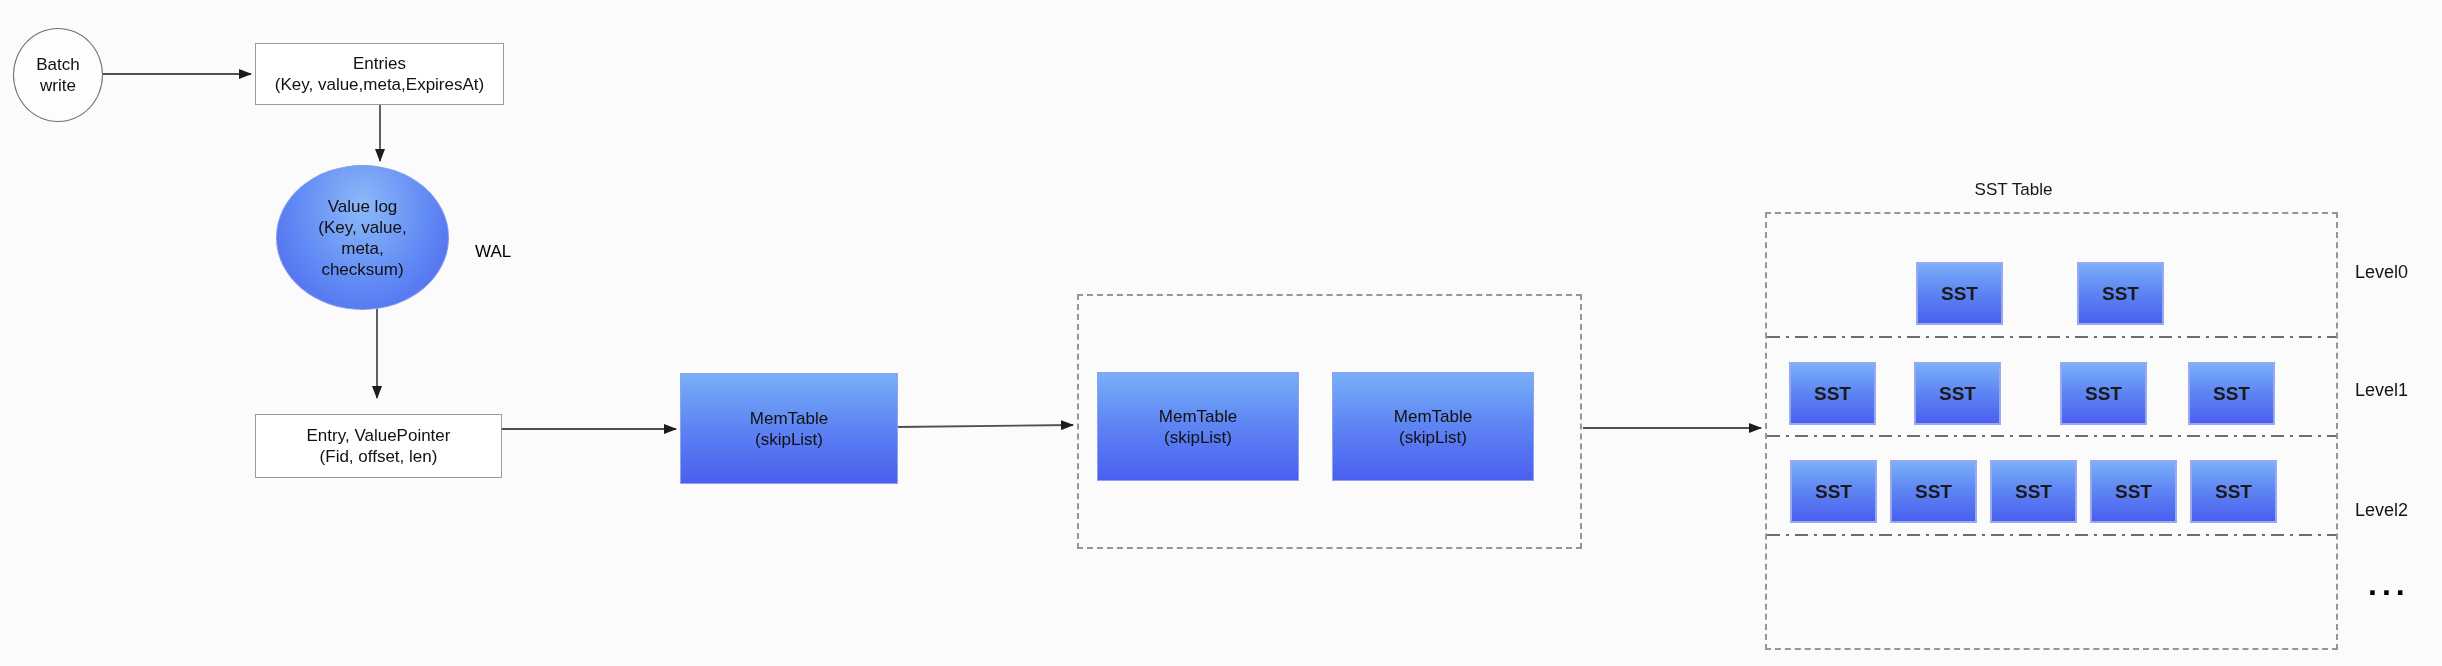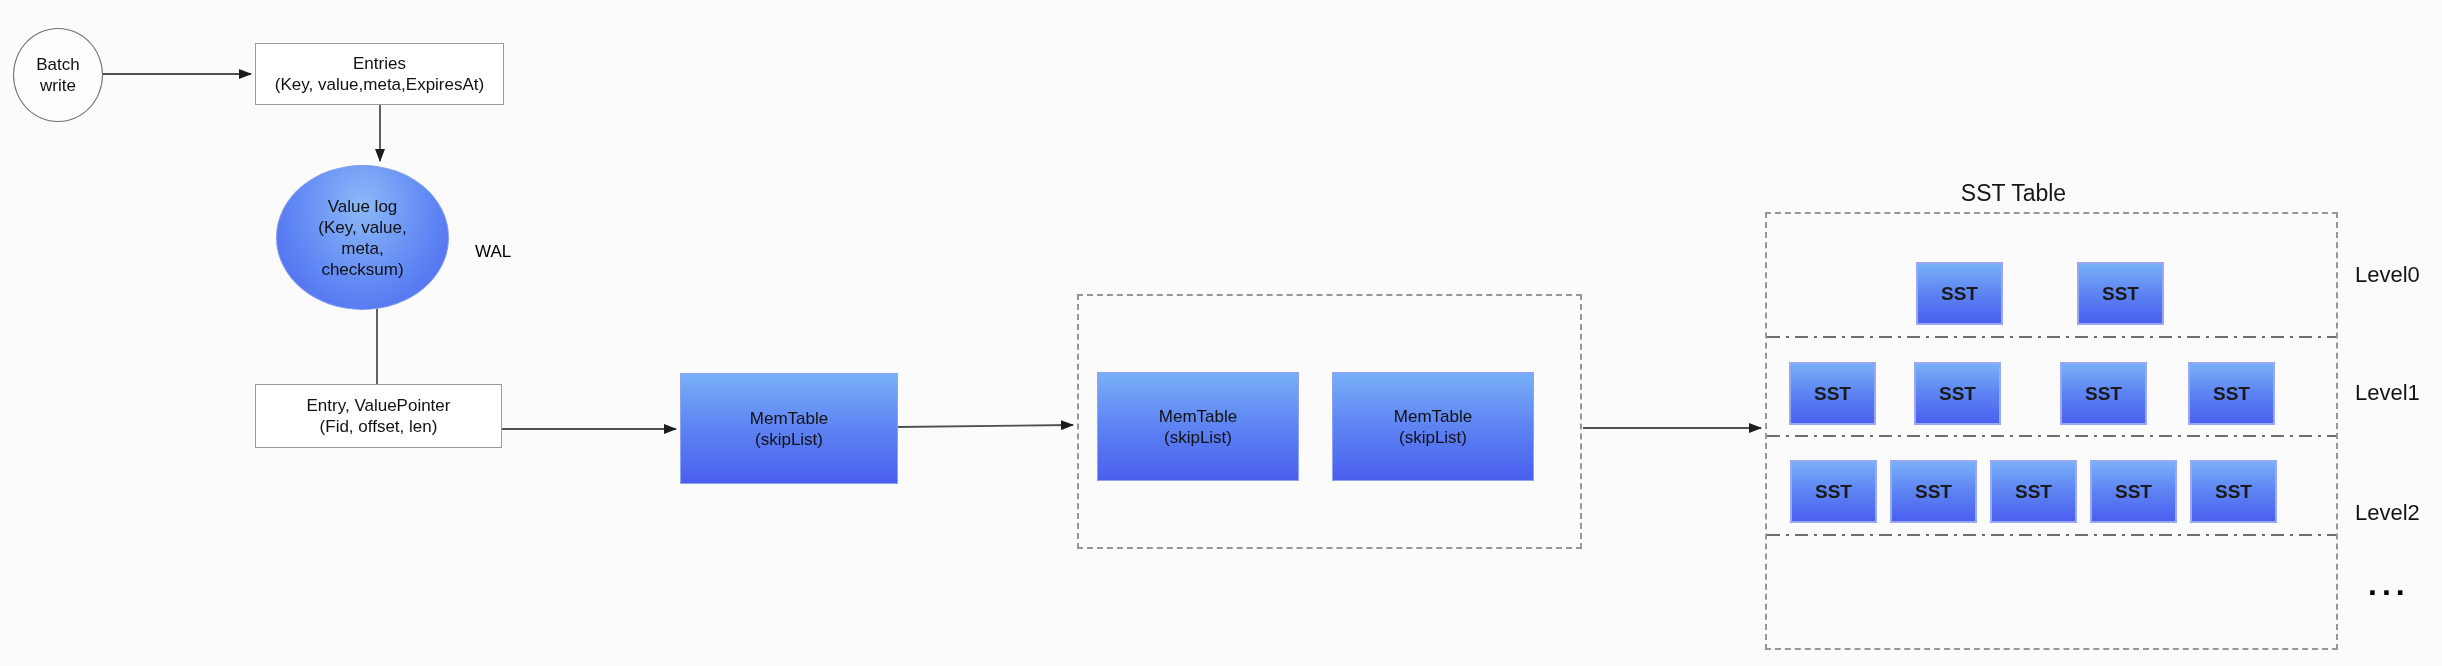--- a/index.html
+++ b/index.html
@@ -15,33 +15,33 @@
   
   .node-blue{
     background:linear-gradient(180deg,#78AFF8 0%,#5E85F3 48%,#4A5FEF 100%);
     border:1px solid #8fa2f2;display:flex;align-items:center;justify-content:center;
   }
   .ellipse-blue{
     background:radial-gradient(ellipse at 50% 28%,#8CB9F8 0%,#6189F4 55%,#4A61EE 100%);
     border:1px solid #7d97ee;border-radius:50%;display:flex;align-items:center;justify-content:center;
   }
   .dashed-box{border:2px dashed #969696;background:transparent;}
-  .group-title{position:absolute;text-align:center;font-size:23px;font-weight:500;color:#161616;}
+  .group-title{position:absolute;text-align:center;font-size:17px;font-weight:500;color:#161616;}
   .divider{
     position:absolute;left:0;right:0;height:2px;
     background:repeating-linear-gradient(90deg,#6e6e6e 0 13px,transparent 13px 19px,#6e6e6e 19px 22px,transparent 22px 28px);
   }
   .sst-box{
     position:absolute;width:87px;height:63px;
     background:linear-gradient(180deg,#78AFF8 0%,#5E85F3 48%,#4A5FEF 100%);
     border:2px solid #9aa8f0;box-sizing:border-box;
     display:flex;align-items:center;justify-content:center;
     font-size:19px;font-weight:600;color:#1a1a1a;
   }
-  .level-label{position:absolute;font-size:22px;font-weight:500;color:#141414;}
+  .level-label{position:absolute;font-size:18px;font-weight:500;color:#141414;}
   .wal-label{position:absolute;font-size:17px;font-weight:500;color:#000000;}
   #more-indicator{
     position:absolute;left:2368px;top:568px;font-size:32px;font-weight:900;
     letter-spacing:5px;color:#000;line-height:32px;
   }
   svg#arrows{position:absolute;left:0;top:0;pointer-events:none;}
 </style>
 </head>
 <body>
 
@@ -75,21 +75,21 @@
 
   <div class="abs ellipse-blue" style="left:276px;top:165px;width:171px;height:143px;">
     <div class="label">Value log
 (Key, value,
 meta,
 checksum)</div>
   </div>
 
   <div class="wal-label" style="left:475px;top:242px;">WAL</div>
 
-  <div class="abs rect-plain" style="left:255px;top:384px;width:245px;height:62px;">
+  <div class="abs rect-plain" style="left:255px;top:414px;width:245px;height:62px;">
     <div class="label">Entry, ValuePointer
 (Fid, offset, len)</div>
   </div>
 
   <div class="abs node-blue" style="left:680px;top:373px;width:216px;height:109px;">
     <div class="label">MemTable
 (skipList)</div>
   </div>
 
   <div class="abs dashed-box" id="immem-box" style="left:1077px;top:294px;width:505px;height:255px;box-sizing:border-box;">

